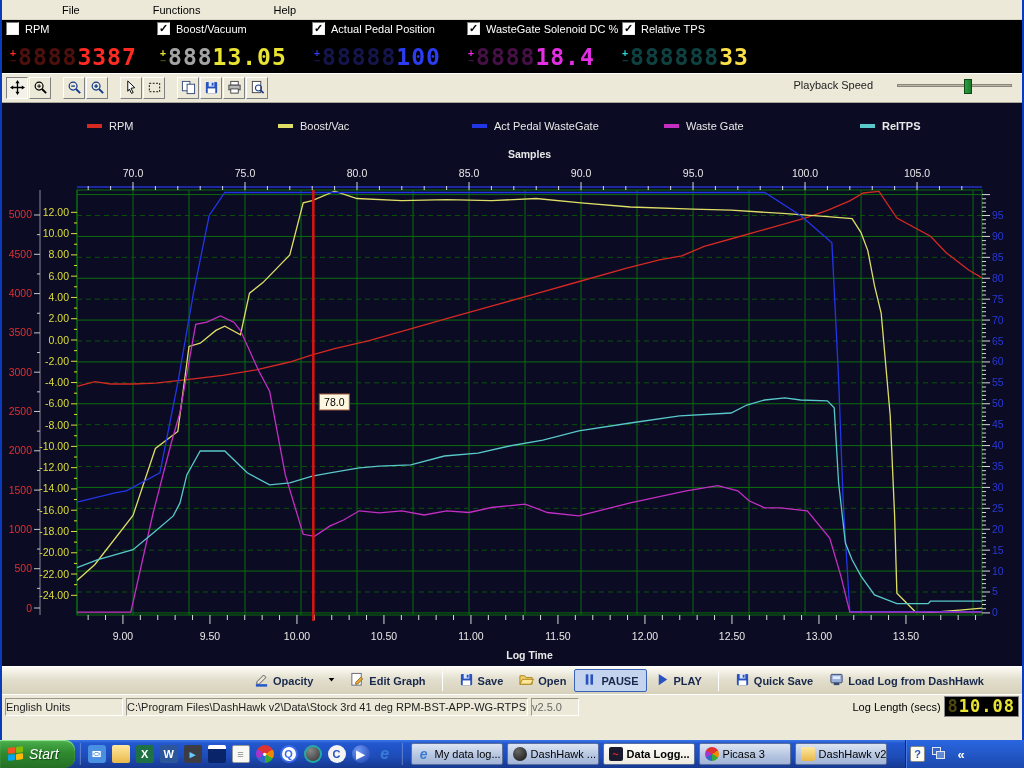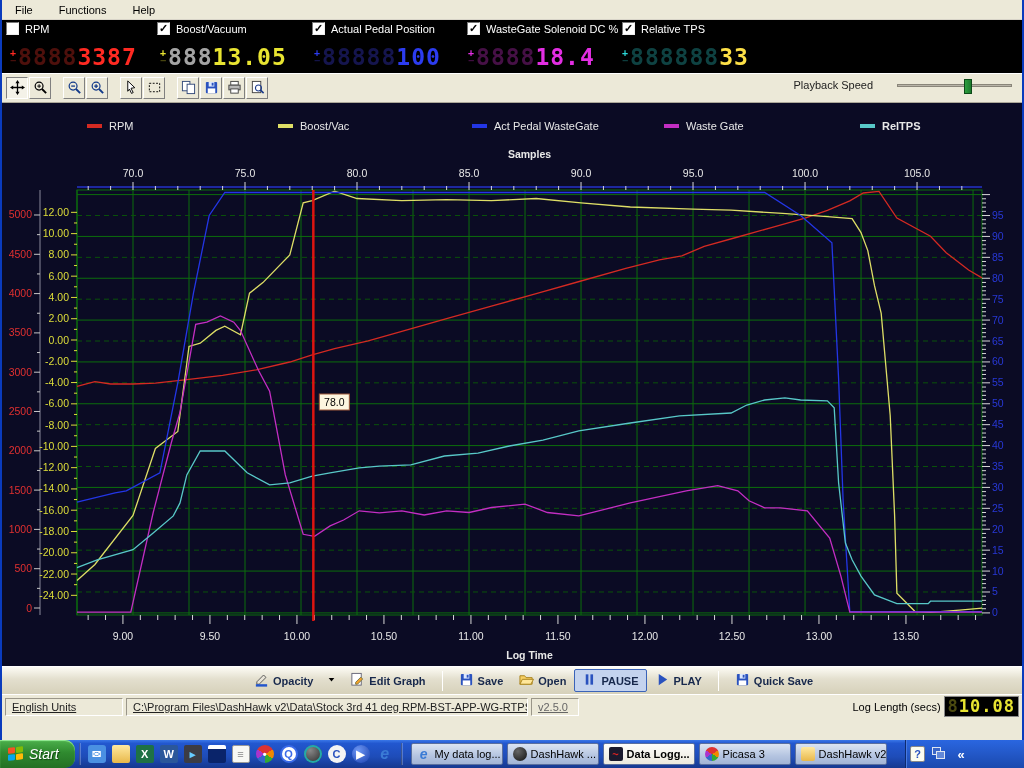--- a/index.html
+++ b/index.html
@@ -15,21 +15,21 @@
   .app-icon { width:16px; height:15px; background:#1a1a2e; border:1px solid #555; margin-right:4px; position:relative; }
   .app-icon:before { content:""; position:absolute; left:1px; top:7px; width:11px; height:4px;
                      border-top:2px solid #d22; transform:rotate(-15deg); }
   .title-text { color:#fff; font-weight:bold; font-size:12px; text-shadow:1px 1px 1px #123; }
   .win-btns { margin-left:auto; display:flex; gap:2px; }
   .win-btn { width:20px; height:15px; background:#d6d3ce; border:1px solid; border-color:#fff #5a5550 #5a5550 #fff;
              font-size:9px; font-weight:bold; color:#222; text-align:center; line-height:14px; }
 
   
   .menubar { height:20px; background:#ece9d8; border-bottom:1px solid #d8d4c8; display:flex; align-items:center; }
-  .menu-item { padding:2px 13px; color:#000; }
+  .menu-item { padding:2px 13px; color:#000;margin-left:47px; }
 
   
   .channel-bar { height:20px; background:#000; position:relative; }
   .channel { position:absolute; top:2px; display:flex; align-items:center; gap:6px; }
   .cbx { width:13px; height:13px; background:#fff; border:1px solid; border-color:#777 #eee #eee #777;
          color:#000; font-size:11px; line-height:11px; text-align:center; font-weight:bold; }
 
   
   .led-bar { height:33px; background:#000; position:relative; }
   .led-group { position:absolute; top:2px; height:29px; display:flex; align-items:center; }
@@ -64,22 +64,22 @@
   .t-btn { height:23px; display:flex; align-items:center; gap:4px; padding:0 7px; border:1px solid transparent;
            border-radius:2px; font-weight:bold; color:#17284c; font-size:11px; white-space:nowrap; }
   .t-btn.pressed { background:#c4d3ee; border:1px solid #3a63b8; }
   .t-btn.narrow { padding:0 2px; }
   .t-btn svg { width:15px; height:15px; }
   .t-sep { width:1px; height:20px; background:#b8b2a0; border-right:1px solid #fff; margin:0 8px; }
 
   
   .statusbar { height:24px; background:#ece9d8; border-top:1px solid #fff; display:flex; align-items:center;
                padding:2px 3px; gap:3px; }
-  .s-cell { height:18px; border:1px solid; border-color:#9a9689 #fff #fff #9a9689; padding:2px 6px;
-            color:#222; white-space:nowrap; overflow:hidden;text-decoration:underline; }
+  .s-cell { height:18px; border:1px solid; border-color:#9a9689 #fff #fff #9a9689; padding:2px 0;
+            color:#222; white-space:nowrap; overflow:hidden; }
   .s-fill { flex:1; border:none; }
   .s-led { background:#000; border:1px solid #888; height:21px; padding:0 3px;
            font-family:"DejaVu Sans Mono",monospace; font-weight:bold; font-size:17px; letter-spacing:1px; line-height:19px; }
 
   
   .taskbar { position:absolute; left:0; bottom:0; width:1024px; height:28px;
              background:linear-gradient(180deg,#3a77e8 0%,#2257cf 12%,#1e4cb8 60%,#16388f 100%);
              display:flex; align-items:center; }
   .start-btn { height:28px; padding:0 16px 0 8px; display:flex; align-items:center; gap:5px;
                background:linear-gradient(180deg,#4cb04c 0%,#2f8a2f 45%,#247024 100%);
@@ -703,20 +703,28 @@
         <div class="t-sep"></div>
         <div class="t-btn">
           <span><svg viewBox="0 0 16 16">
               <rect x="2" y="2" width="12" height="12" rx="1" fill="#2a52be"></rect>
               <rect x="5" y="2" width="6" height="5" fill="#dce8ff"></rect>
               <rect x="8.2" y="3" width="2" height="3" fill="#2a52be"></rect>
               <rect x="4" y="9" width="8" height="5" fill="#fff"></rect>
             </svg></span>
           <span>Quick Save</span>
         </div>
+        <div class="t-btn">
+          <span><svg viewBox="0 0 16 16">
+              <rect x="2" y="2.5" width="12" height="9" rx="1" fill="#9ab0d8" stroke="#3a4a6e"></rect>
+              <rect x="4" y="4.5" width="8" height="3" fill="#e2eaff"></rect>
+              <rect x="5" y="11.5" width="6" height="2.5" fill="#3a4a6e"></rect>
+            </svg></span>
+          <span>Load Log from DashHawk</span>
+        </div>
       </div>
 
     <div class="statusbar">
       <div class="s-cell" style="width:118px">English Units</div>
       <div class="s-cell" style="width:402px">C:\Program Files\DashHawk v2\Data\Stock 3rd 41 deg RPM-BST-APP-WG-RTPS.log</div>
       <div class="s-cell" style="width:48px;color:#666">v2.5.0</div>
       <div class="s-cell s-fill"></div>
       <span>Log Length (secs)</span>
       <div class="s-led" id="loglen-led"><span style="color:#4c4a10">8</span><span style="color:#e8e431">10.08</span></div>
     </div>

